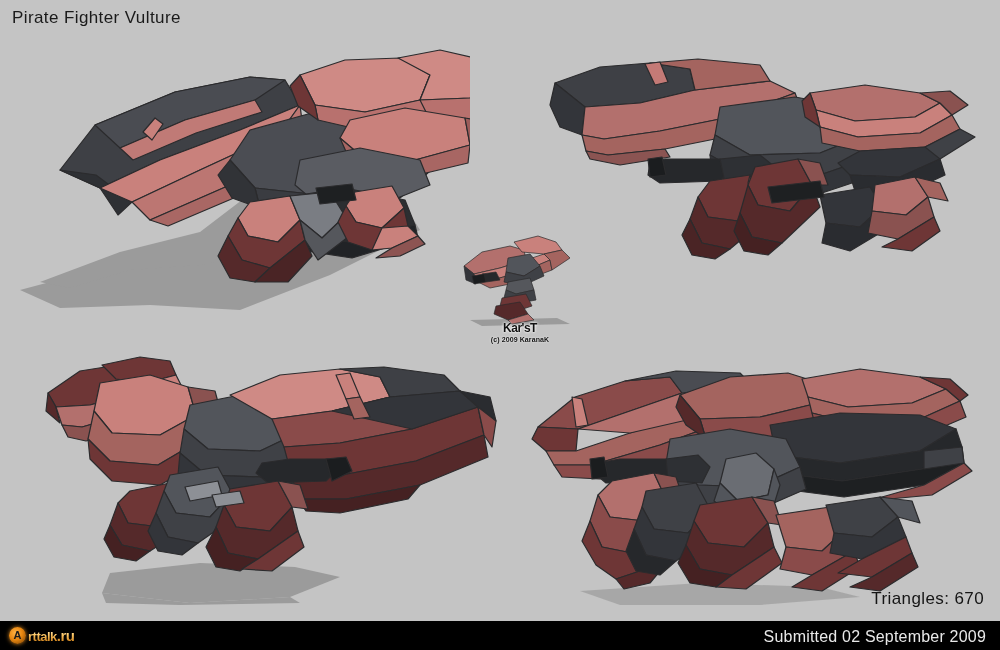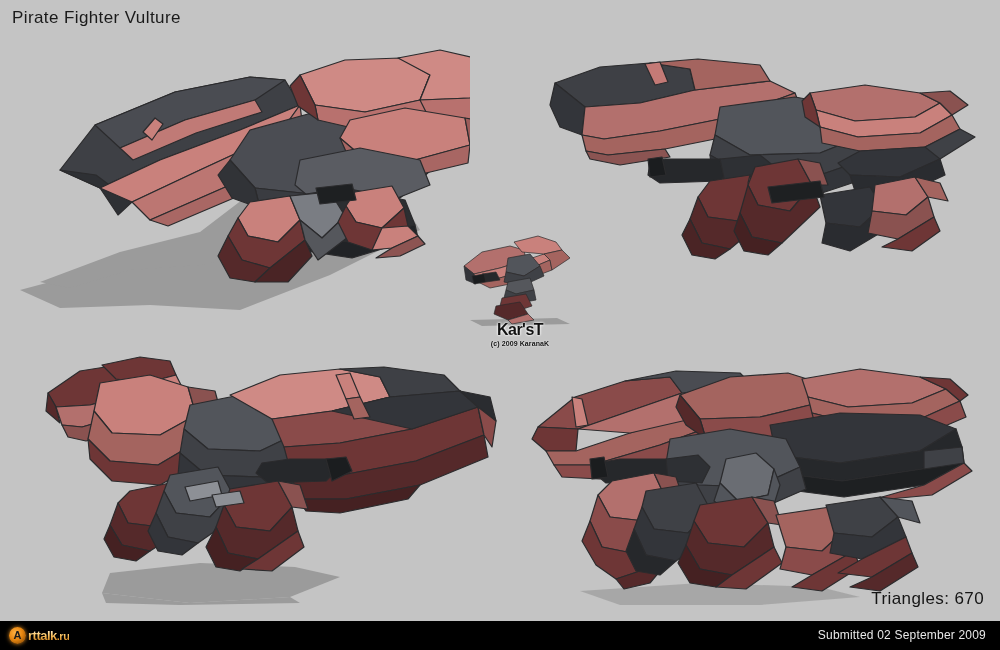--- a/index.html
+++ b/index.html
@@ -21,47 +21,47 @@
     font-size:17px;color:#151515;letter-spacing:.4px;white-space:nowrap;
   }
 
   
   #footer{
     position:absolute;left:0;top:621px;width:1000px;height:29px;
     background:#000;
   }
   #submitted{
     position:absolute;right:14px;top:7px;
-    font-size:12px;color:#e8e8e8;white-space:nowrap;letter-spacing:.2px;margin-left:24px;
+    font-size:16px;color:#e8e8e8;white-space:nowrap;letter-spacing:.2px;margin-left:24px;
   }
   #logo{
     position:absolute;left:9px;top:4px;height:21px;
     display:flex;align-items:center;gap:2px;
   }
   #logo .lmark{
     width:17px;height:17px;border-radius:50%;
     background:radial-gradient(circle at 38% 35%,#ffb347 0%,#e8860f 45%,#6b3a05 100%);
     box-shadow:0 0 4px rgba(255,160,40,.8);
     display:flex;align-items:center;justify-content:center;
     font-size:11px;font-weight:bold;color:#1a1a1a;line-height:1;
   }
   #logo .ltext{
     font-size:13px;font-weight:bold;letter-spacing:-.5px;
     background:linear-gradient(180deg,#fff 0%,#ffca6a 45%,#c06a00 100%);
     -webkit-background-clip:text;background-clip:text;color:transparent;
   }
-  #logo .ltext .dom{font-size:11px;}
+  #logo .ltext .dom{font-size:15px;}
 
   
   .stage{position:absolute;}
 
   
   #wm{position:absolute;left:474px;top:322px;width:92px;text-align:center;}
   #wm .w1{
-    font-size:16px;font-weight:bold;color:#111;line-height:1;
+    font-size:12px;font-weight:bold;color:#111;line-height:1;
     letter-spacing:-.5px;
     text-shadow:0 0 2px #fff,0 0 3px #fff;
   }
   #wm .w2{
     font-size:7px;font-weight:bold;color:#111;line-height:1;margin-top:2px;
     letter-spacing:.1px;text-shadow:0 0 2px #fff;
   }
   svg{display:block;}
 </style>
 </head>

